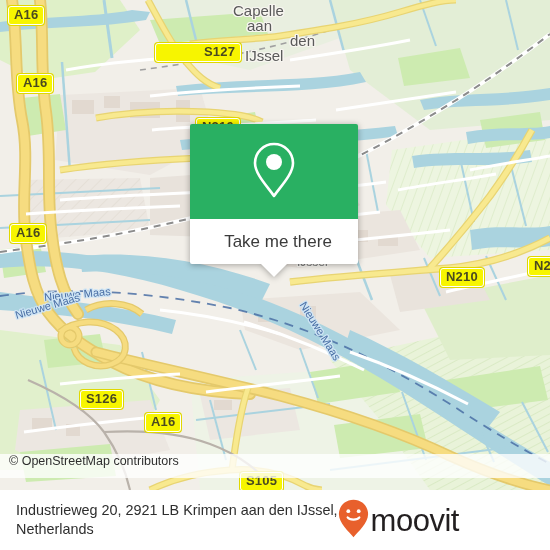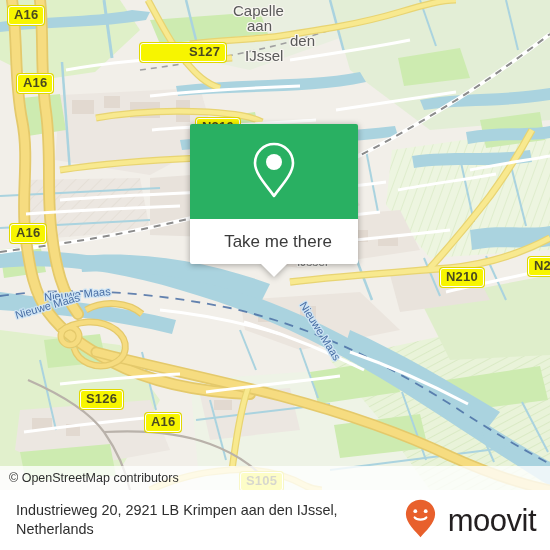--- a/index.html
+++ b/index.html
@@ -121,59 +121,58 @@
     width: 0; height: 0;
     border-left: 14px solid transparent;
     border-right: 14px solid transparent;
     border-top: 14px solid #ffffff;
   }
 
   
   #attribution {
     position: absolute;
     left: 0;
-    bottom: 0;
+    bottom: 12px;
     width: 550px;
     height: 24px;
     background: rgba(255,255,255,0.78);
     display: flex;
-    align-items: center;
+    align-items: flex-start;
   }
   #attribution .attr-text {
     font-size: 12.5px;
     color: #2f2f2f;
     padding-left: 9px;
     font-family: "Liberation Sans", sans-serif;
   }
 
   
   #footer {
     position: absolute;
     left: 0;
     top: 490px;
     width: 550px;
     height: 60px;
     background: #ffffff;
     display: flex;
     align-items: center;
-    justify-content: space-between;
     padding: 0 14px 0 16px;
     box-sizing: border-box;
   }
   #address {
     font-size: 14.4px;
     line-height: 19px;
     color: #2e2e2e;
     max-width: 390px;
     font-family: "Liberation Sans", sans-serif;
   }
   #brand {
     display: flex;
     align-items: center;
-    gap: 12px;
+    gap: 2px;
     flex: 0 0 auto;
   }
   #brand .brandname {
     font-size: 31px;
     color: #231f20;
     font-family: "Liberation Sans", sans-serif;
     font-weight: normal;
     letter-spacing: -0.5px;
     line-height: 31px;
   }
@@ -407,21 +406,21 @@
     <div class="placelabel citylabel" style="left:246px; top:32px;padding-left:44px;">den</div>
     <div class="placelabel citylabel" style="left:245px; top:47px;">IJssel</div>
     <div class="placelabel hamlet" style="left:297px; top:255px;">IJssel</div>
 
     <div class="riverlabel" style="left:44px; top:288px; transform:rotate(-5deg);">Nieuwe Maas</div>
     <div class="riverlabel" style="left:14px; top:300px; transform:rotate(-16deg);">Nieuwe Maas</div>
     <div class="riverlabel" style="left:287px; top:325px; transform:rotate(58deg);">Nieuwe Maas</div>
 
     <div class="shield" style="left:8px; top:6px;">A16</div>
     <div class="shield" style="left:17px; top:74px;">A16</div>
-    <div class="shield" style="left:140px; top:43px;padding-left:48px;">S127</div>
+    <div class="shield" style="left:155px; top:43px;padding-left:48px;">S127</div>
     <div class="shield" style="left:196px; top:118px;">N210</div>
     <div class="shield" style="left:10px; top:224px;">A16</div>
     <div class="shield" style="left:440px; top:268px;">N210</div>
     <div class="shield" style="left:528px; top:257px;">N2</div>
     <div class="shield" style="left:57px; top:390px;margin-left:23px;">S126</div>
     <div class="shield" style="left:145px; top:413px;">A16</div>
     <div class="shield" style="left:224px; top:472px;margin-left:16px;">S105</div>
 
     <div id="popup">
       <div id="popup-head">

